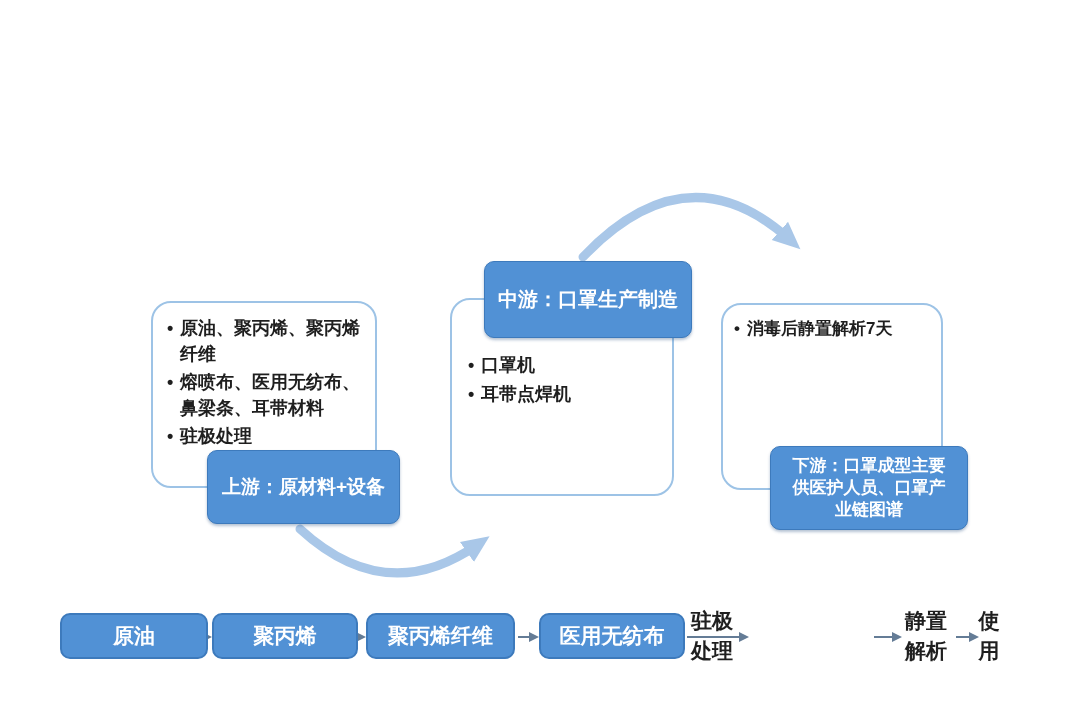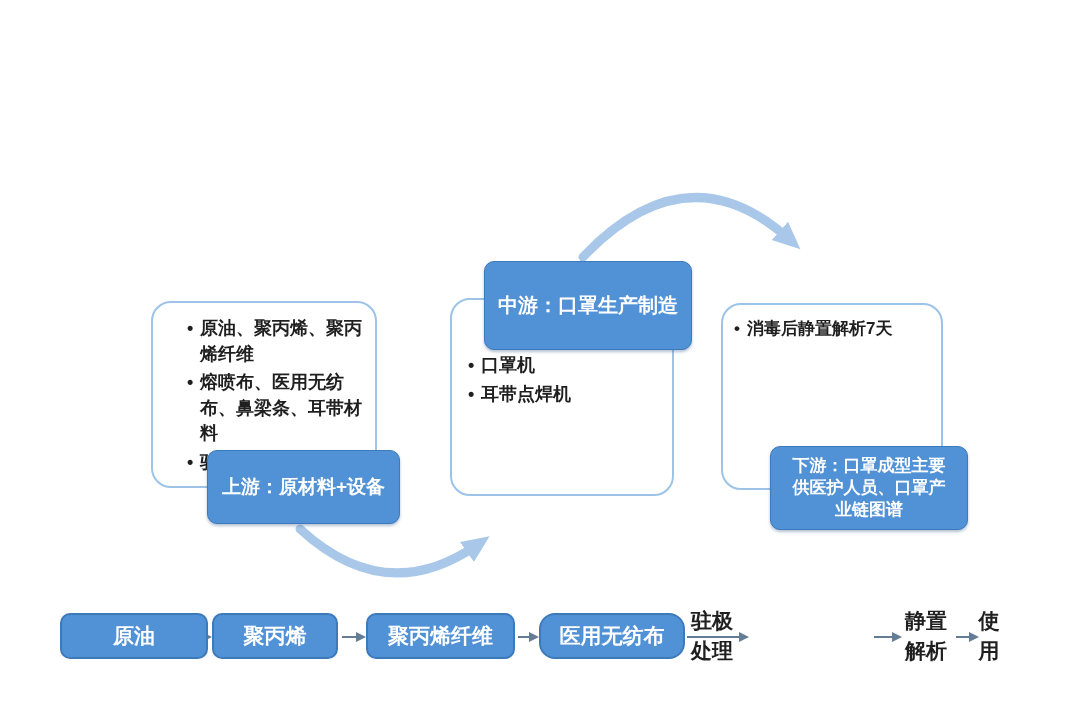--- a/index.html
+++ b/index.html
@@ -122,21 +122,21 @@
     z-index: 2;
   }
 </style>
 </head>
 <body>
 
 <div class="canvas">
 
 
   <div class="panel" style="left:151px; top:301px; width:226px; height:187px;">
-    <ul class="bullets" style="padding:13px 6px 0 14px;margin-left:20px;">
+    <ul class="bullets" style="padding:13px 6px 0 14px;">
       <li>原油、聚丙烯、聚丙烯纤维</li>
       <li>熔喷布、医用无纺布、鼻梁条、耳带材料</li>
       <li>驻极处理</li>
     </ul>
   </div>
 
   <div class="panel" style="left:450px; top:298px; width:224px; height:198px;">
     <ul class="bullets" style="padding:53px 6px 0 16px;">
       <li>口罩机</li>
       <li>耳带点焊机</li>
@@ -165,25 +165,25 @@
     <path class="flow-stroke" d="M190 637 H204" marker-end="url(#headSmall)"></path>
     <path class="flow-stroke" d="M342 637 H358" marker-end="url(#headSmall)"></path>
     <path class="flow-stroke" d="M518 637 H531" marker-end="url(#headSmall)"></path>
     <path class="flow-stroke" d="M687 637 H741" marker-end="url(#headSmall)"></path>
     <path class="flow-stroke" d="M874 637 H894" marker-end="url(#headSmall)"></path>
     <path class="flow-stroke" d="M956 637 H971" marker-end="url(#headSmall)"></path>
   </svg>
 
   <div class="tag" style="left:207px; top:450px; width:193px; height:74px; font-size:19px;">上游：原材料+设备</div>
 
-  <div class="tag" style="left:484px; top:261px; width:208px; height:89px; font-size:20px;">中游：口罩生产制造</div>
+  <div class="tag" style="left:484px; top:261px; width:208px; height:77px; font-size:20px;">中游：口罩生产制造</div>
 
   <div class="tag" style="left:770px; top:446px; width:198px; height:84px; font-size:17px; line-height:1.3; padding:2px 18px;">下游：口罩成型主要供医护人员、口罩产业链图谱</div>
 
   <div class="flow-box" style="left:60px; width:148px;">原油</div>
-  <div class="flow-box" style="left:212px; width:126px;">聚丙烯</div>
+  <div class="flow-box" style="left:212px; width:146px;">聚丙烯</div>
   <div class="flow-box" style="left:366px; width:149px;">聚丙烯纤维</div>
-  <div class="flow-box" style="left:539px; width:146px;border-radius:16px;">医用无纺布</div>
+  <div class="flow-box" style="left:539px; width:146px;">医用无纺布</div>
   <div class="flow-text" style="left:689px; width:46px;">驻极处理</div>
   <div class="flow-text" style="left:903px; width:46px;">静置解析</div>
   <div class="flow-text" style="left:977px; width:24px;">使用</div>
 
 </div>
 
 </body></html>

